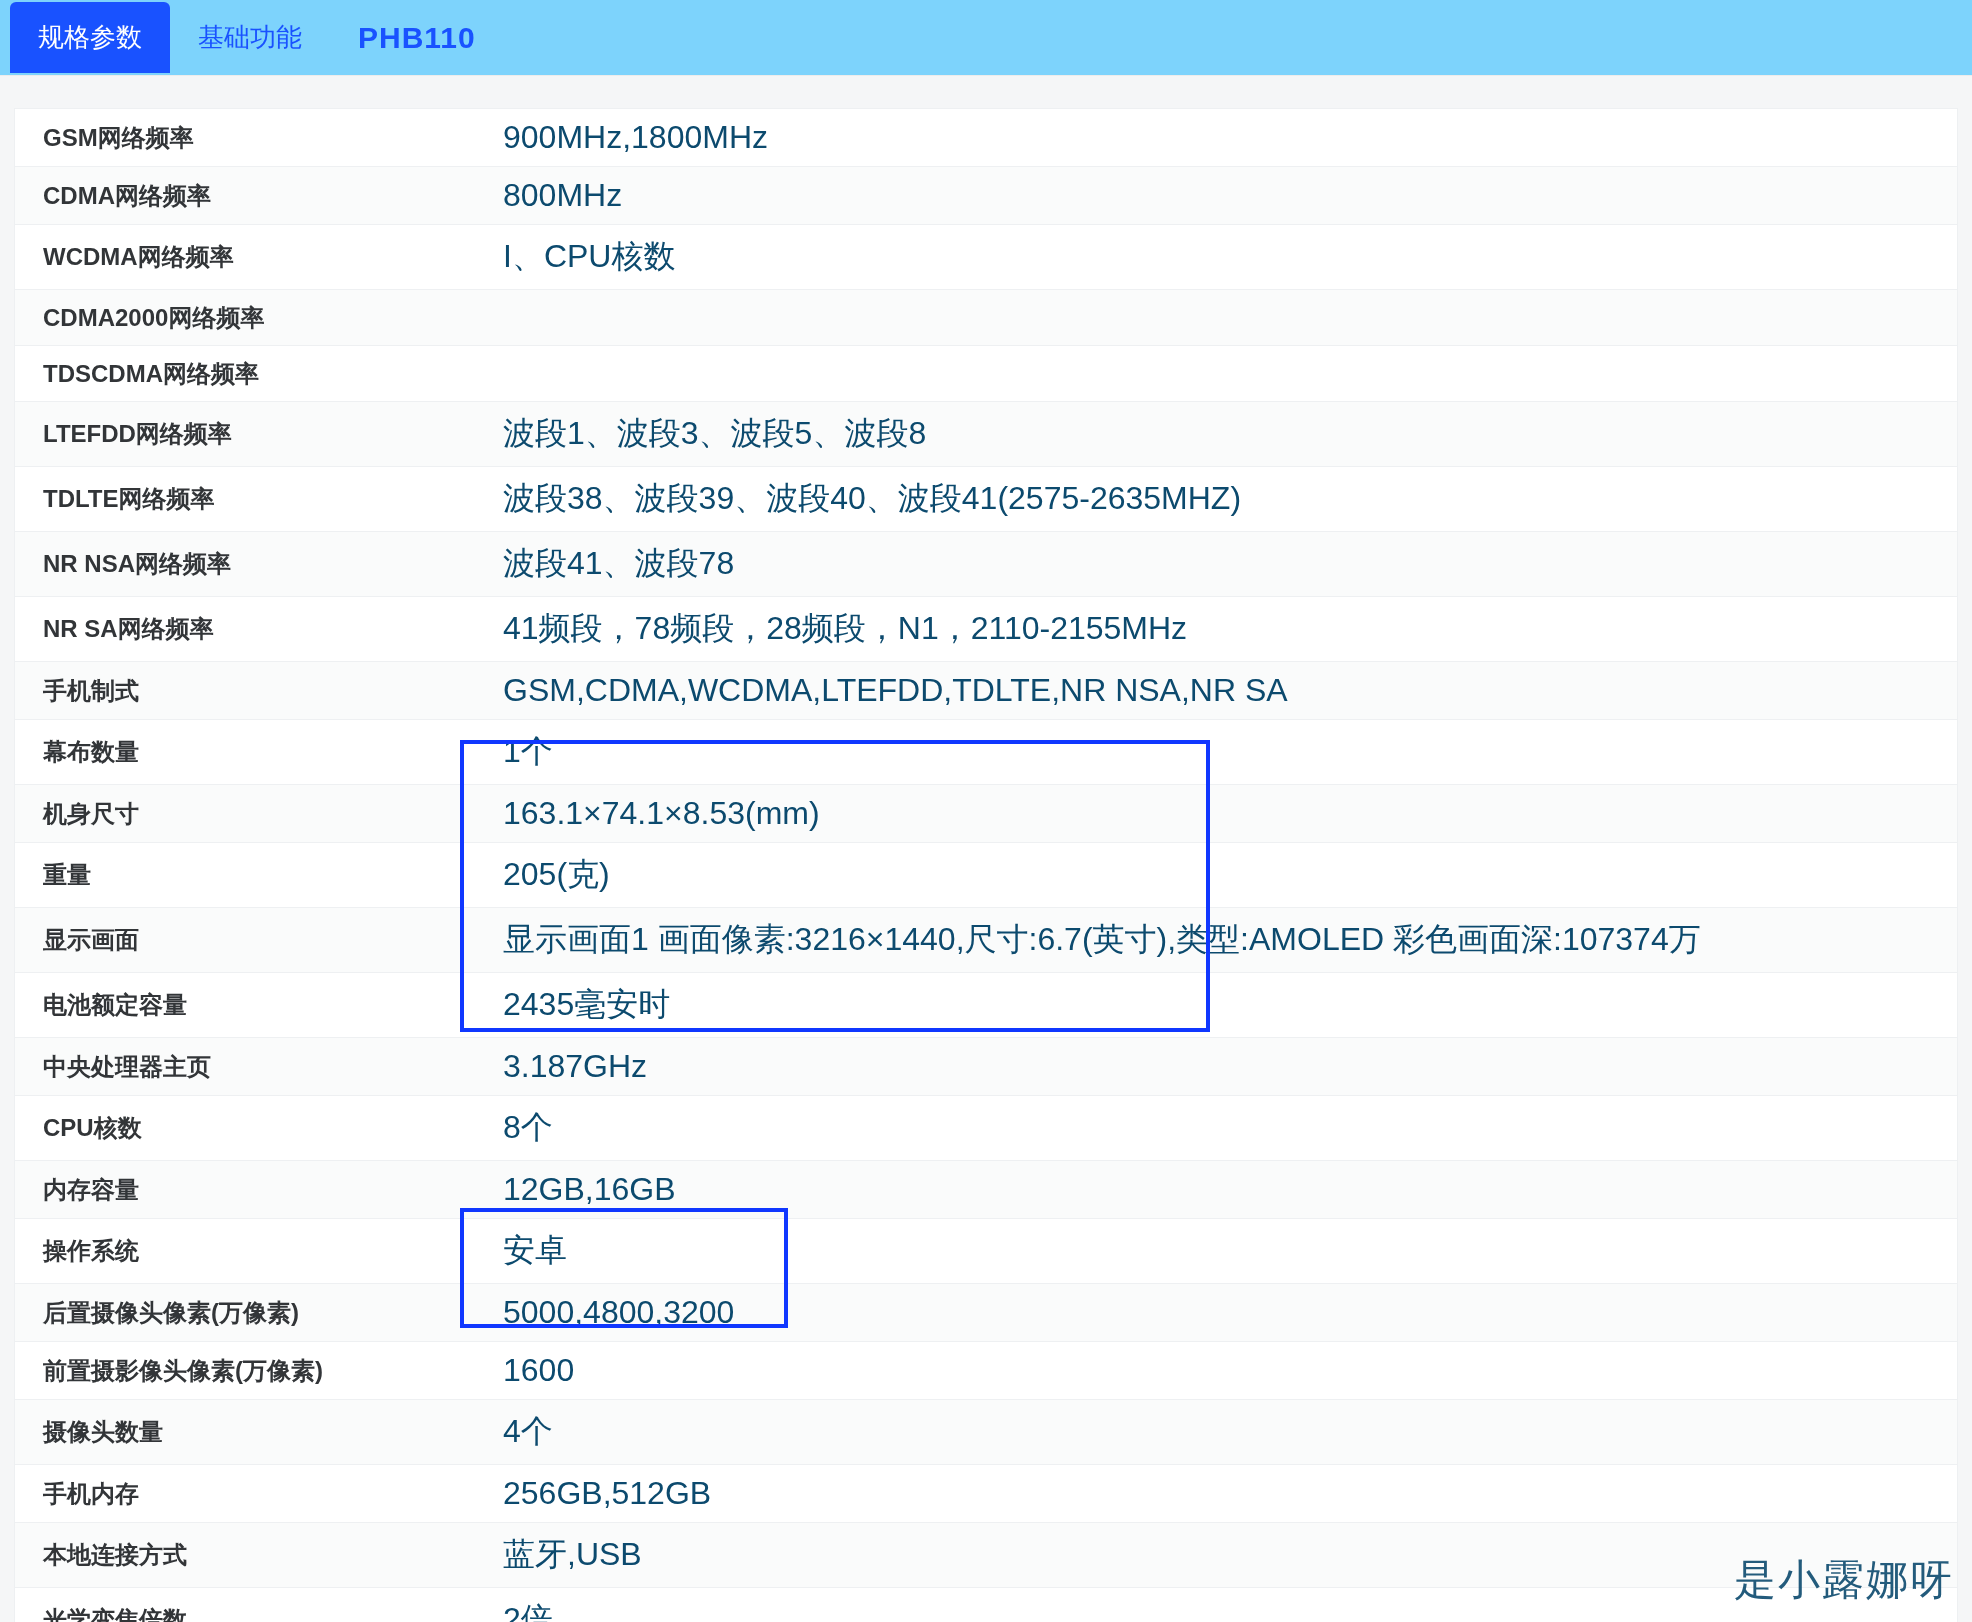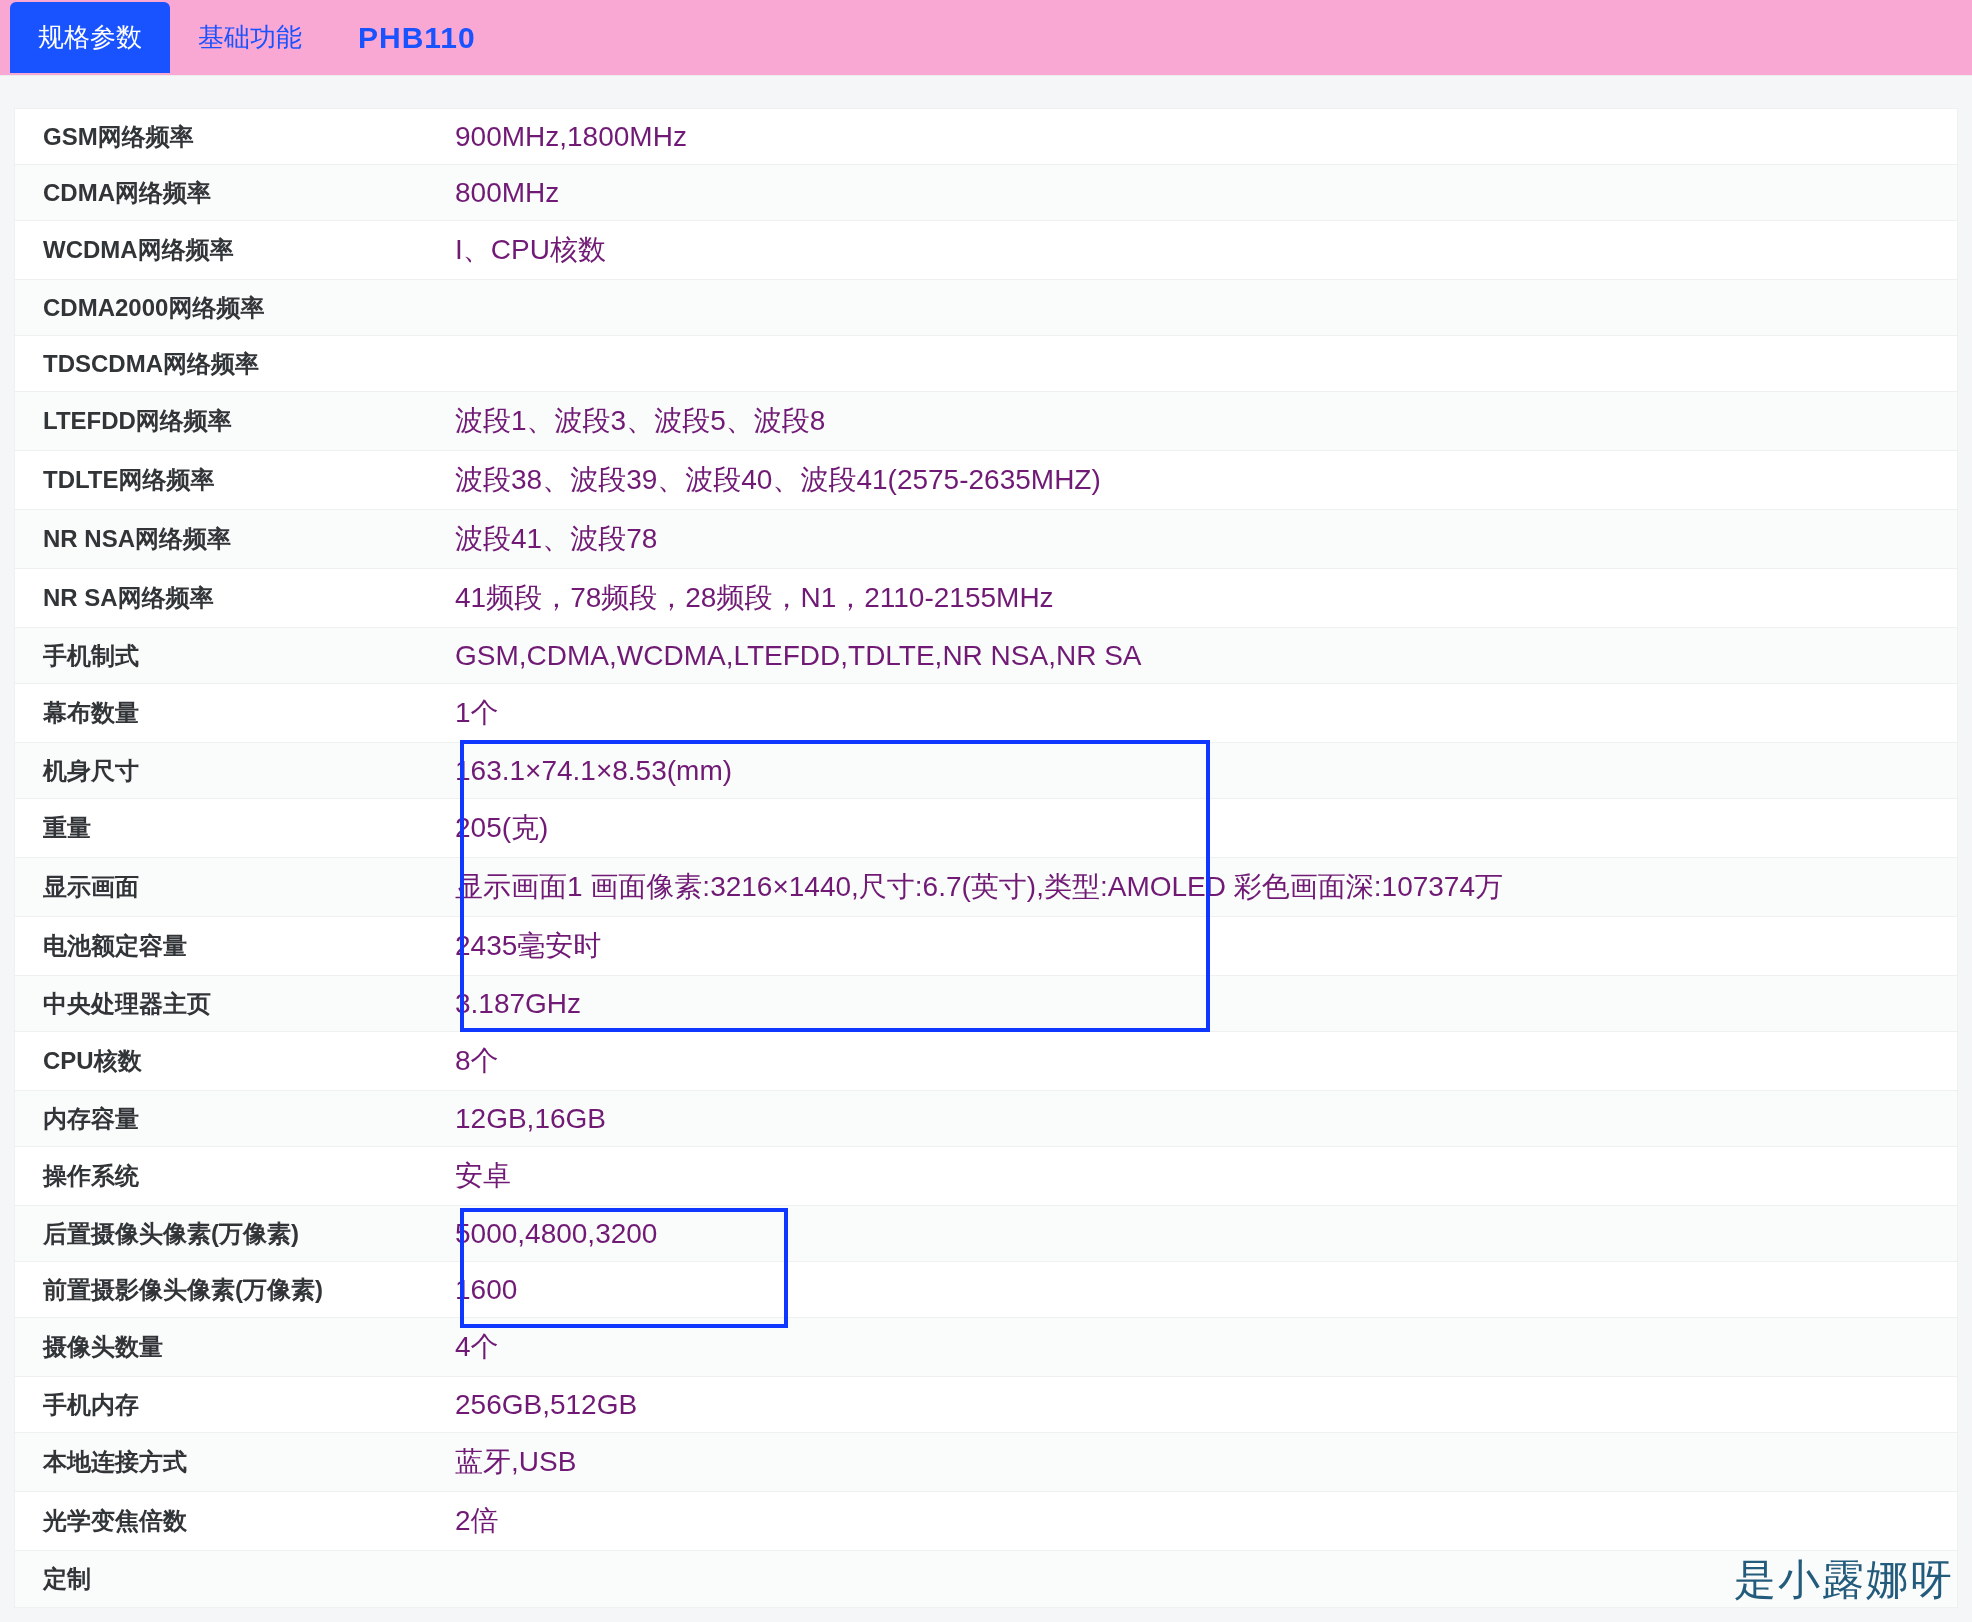--- a/index.html
+++ b/index.html
@@ -6,21 +6,21 @@
   body {
     font-family: -apple-system, "PingFang SC", "Microsoft YaHei", "Helvetica Neue", Arial, sans-serif;
     background: #f5f6f7;
     color: #333;
     font-size: 23px;
     width: 1972px;
   }
   .tabbar {
     display: flex;
     align-items: center;
-    background: #f9a8d4;
+    background: #7dd3fc;
     padding: 0 0 0 10px;
     border-bottom: 1px solid #ececec;
     height: 76px;
   }
   .tab {
     padding: 18px 28px;
     color: #1952ff;
     cursor: pointer;
     font-size: 26px;
   }
@@ -51,23 +51,24 @@
   .row:last-child { border-bottom: none; }
   .label {
     width: 440px;
     padding-left: 28px;
     color: #323538;
     font-weight: 600;
     font-size: 24px;
   }
   .value {
     flex: 1;
-    color: #701a75;
-    font-size: 28px;
+    color: #0c4a6e;
+    font-size: 32px;
     padding-right: 20px;
+    margin-left: 48px;
   }
   .row.grey { background: #fafbfb; }
   .box-a {
     position: absolute;
     border: 4px solid #1037ff;
     pointer-events: none;
   }
   .panel-wrap { position: relative; }
   .watermark {
     position: fixed;

